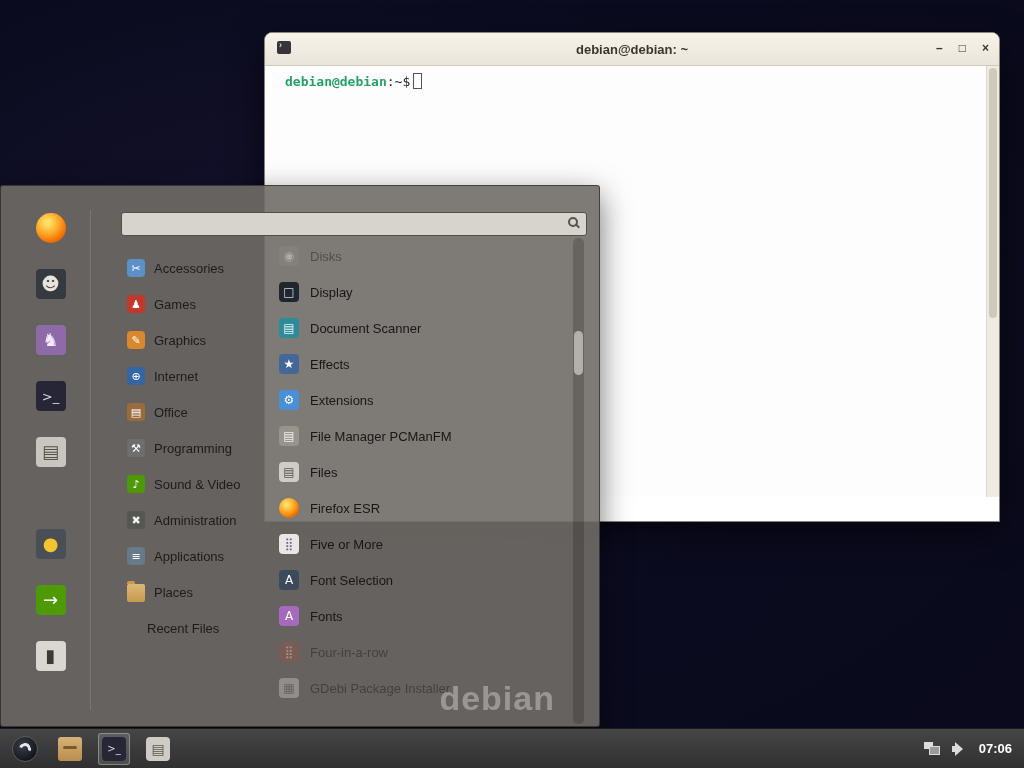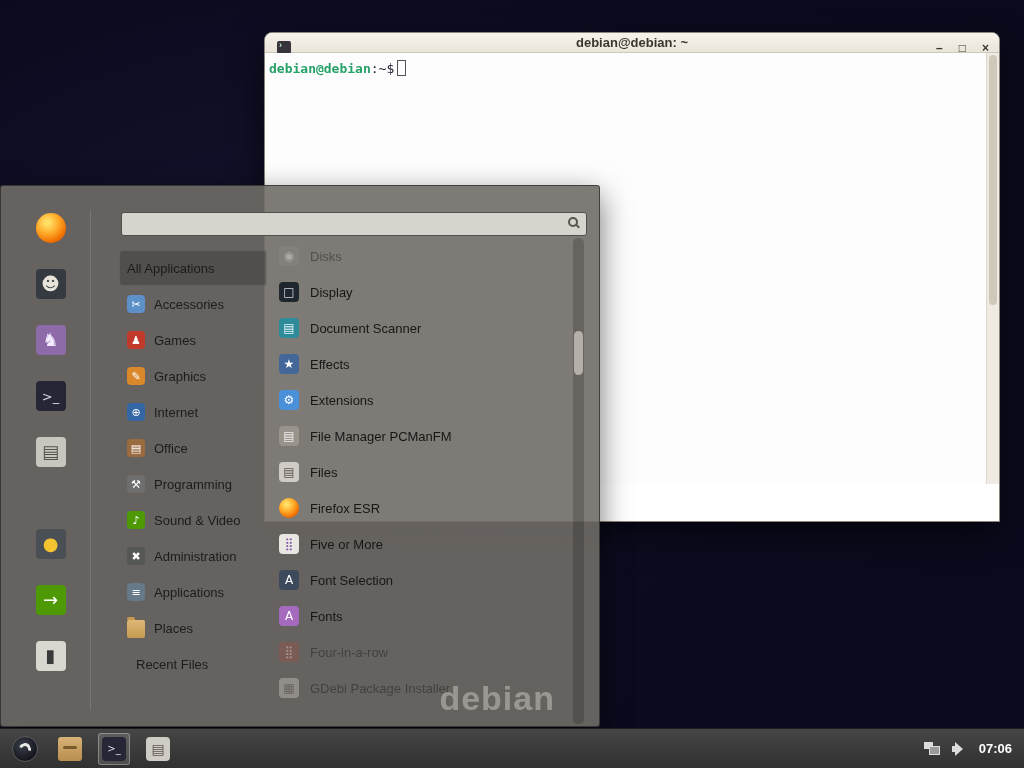--- a/index.html
+++ b/index.html
@@ -15,40 +15,40 @@
 
   
   .terminal-window {
     position:absolute; left:264px; top:32px; width:736px; height:490px;
     border-radius:8px 8px 0 0; overflow:hidden;
     border:1px solid #8a857a;
     box-shadow:0 12px 34px rgba(0,0,0,0.6);
     background:#ffffff;
   }
   .titlebar {
-    height:20px; background:linear-gradient(#f7f3eb,#eae5da);
+    height:33px; background:linear-gradient(#f7f3eb,#eae5da);
     border-bottom:1px solid #cfc9bc;
     display:flex; align-items:center; position:relative;
     font-size:13px; font-weight:bold; color:#3a372f;
   }
   .win-icon {
     position:absolute; left:12px; top:8px; width:14px; height:13px;
     background:#37343c; border-radius:2px;
   }
   .win-icon::before { content:'›'; color:#bde8c8; font-size:9px; position:absolute; left:2px; top:-1px; }
   .titlebar .title { flex:1; text-align:center; }
   .controls { position:absolute; right:10px; top:0; height:30px; display:flex; align-items:center; gap:16px; }
   .controls span { font-size:12px; color:#3a372f; cursor:default; line-height:30px; }
   .menubar {
     height:27px; background:#f3efe7; border-bottom:1px solid #ddd8cb;
     display:flex; align-items:center; padding-left:4px;
     font-size:13px; color:#3a372f;
   }
   .menubar span { padding:0 9px; }
-  .term-content { position:relative; height:431px; background:#fdfdfd; padding:7px 4px; }
+  .term-content { position:relative; height:431px; background:#fdfdfd; padding:7px 20px; }
   .prompt-line { font-family:"DejaVu Sans Mono","Liberation Mono",monospace; font-size:13px; }
   .prompt-user { color:#26a269; font-weight:bold; }
   .prompt-rest { color:#1b1b2f; }
   .term-cursor { display:inline-block; width:9px; height:16px; border:1px solid #50505e; vertical-align:text-bottom; margin-left:3px; }
   .term-scrollbar { position:absolute; right:0; top:0; width:13px; height:431px; background:#efebe2; border-left:1px solid #ddd8cb; }
   .term-scroll-thumb { position:absolute; left:2px; right:2px; top:2px; height:250px; background:#cfc9bc; border-radius:4px; }
 
   
   .app-menu {
     position:absolute; left:0; top:185px; width:600px; height:542px;
@@ -68,21 +68,21 @@
   .search-box input {
     width:100%; height:100%; background:#d7d4ce; border:1px solid #514f4a; border-radius:3px;
     padding:2px 26px 2px 8px; font-size:13px; color:#222; outline:none;
   }
   .magnifier { position:absolute; right:9px; top:5px; width:10px; height:10px; border:2px solid #57544d; border-radius:50%; }
   .magnifier::after { content:''; position:absolute; width:5px; height:2px; background:#57544d; transform:rotate(45deg); right:-4px; bottom:-2px; }
 
   .cat-col { position:absolute; left:118px; top:64px; width:148px; }
   .cat-row { height:36px; display:flex; align-items:center; gap:9px; padding:0 8px; font-size:13px; color:#1c1c1c; border-radius:4px; }
   .cat-row.selected { background:rgba(20,19,17,0.25); box-shadow:inset 0 0 0 1px rgba(255,255,255,0.10); }
-  .row-label.indent { margin-left:9px; }
+  .row-label.indent { margin-left:20px; }
 
   .app-col { position:absolute; left:272px; top:52px; width:298px; height:486px; overflow:hidden; }
   .app-row { height:36px; display:flex; align-items:center; gap:11px; padding:0 6px; font-size:13px; color:#171717; }
   .app-row.dim { opacity:0.45; }
 
   .apps-scrollbar { position:absolute; left:572px; top:52px; width:11px; height:486px; background:rgba(0,0,0,0.18); border-radius:5px; }
   .apps-scroll-thumb { position:absolute; left:1px; right:1px; top:93px; height:44px; background:#b4b0a9; border-radius:5px; }
 
   .watermark {
     position:absolute; right:44px; bottom:8px; font-size:34px; font-weight:bold;
@@ -173,23 +173,20 @@
           <span class="icon power-icon" style="height: 30px; width: 30px; background: rgb(218, 215, 209); color: rgb(58, 58, 58); font-size: 18px;">▮</span>
         </div>
       </div>
 
     <div class="search-box">
       <input type="text" value="" style="">
       <span class="magnifier"></span>
     </div>
 
     <div class="cat-col">
-        <div class="cat-row selected">
-          <span class="row-label">All Applications</span>
-        </div>
         <div class="cat-row">
           <span class="icon accessories-icon" style="height: 18px; width: 18px; background: rgb(91, 144, 200); color: rgb(255, 255, 255); font-size: 11px;">✂</span>
           <span class="row-label">Accessories</span>
         </div>
         <div class="cat-row">
           <span class="icon games-icon" style="height: 18px; width: 18px; background: rgb(192, 57, 43); color: rgb(255, 255, 255); font-size: 11px;">♟</span>
           <span class="row-label">Games</span>
         </div>
         <div class="cat-row">
           <span class="icon graphics-icon" style="height: 18px; width: 18px; background: rgb(217, 136, 43); color: rgb(255, 255, 255); font-size: 11px;">✎</span>

